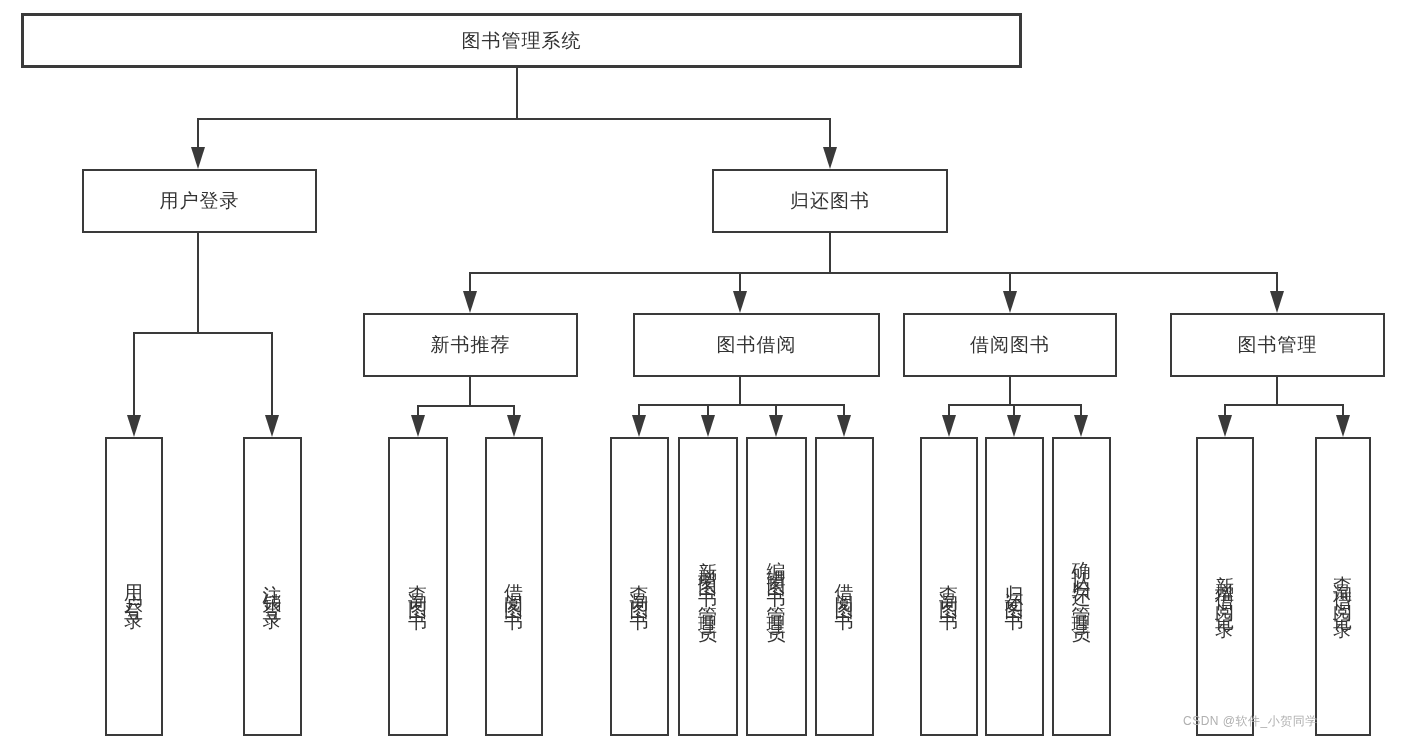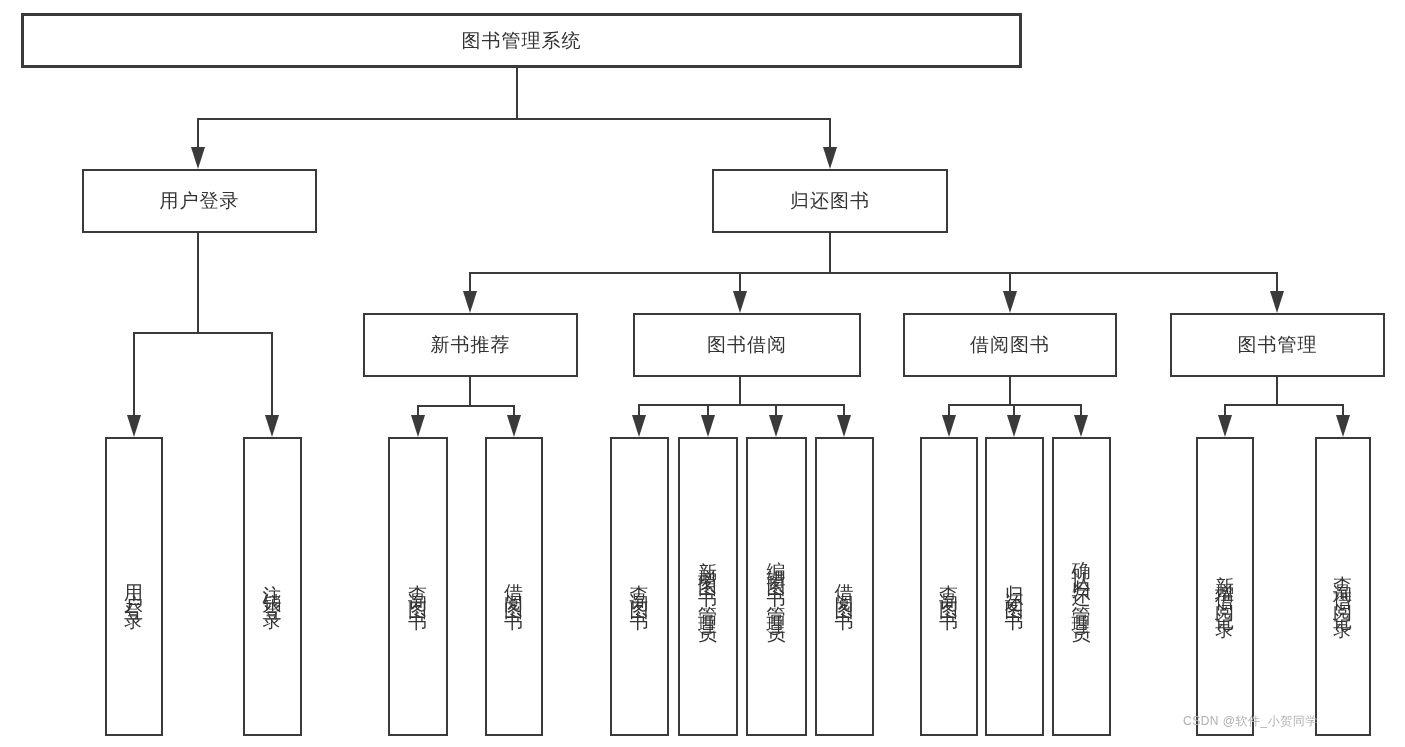--- a/index.html
+++ b/index.html
@@ -90,21 +90,21 @@
   <i class="ln" style="left:739px; top:272px; width:2px; height:21px;"></i>
   <i class="ah" style="left:733px; top:291px;"></i>
   <i class="ln" style="left:1009px; top:272px; width:2px; height:21px;"></i>
   <i class="ah" style="left:1003px; top:291px;"></i>
   <i class="ln" style="left:1276px; top:272px; width:2px; height:21px;"></i>
   <i class="ah" style="left:1270px; top:291px;"></i>
 
   <div class="box" style="left:363px; top:313px; width:215px; height:64px;">
     <span>新书推荐</span>
   </div>
-  <div class="box" style="left:633px; top:313px; width:228px; height:64px;">
+  <div class="box" style="left:633px; top:313px; width:247px; height:64px;">
     <span>图书借阅</span>
   </div>
   <div class="box" style="left:903px; top:313px; width:214px; height:64px;">
     <span>借阅图书</span>
   </div>
   <div class="box" style="left:1170px; top:313px; width:215px; height:64px;">
     <span>图书管理</span>
   </div>
 
   <i class="ln" style="left:469px; top:377px; width:2px; height:30px;"></i>

